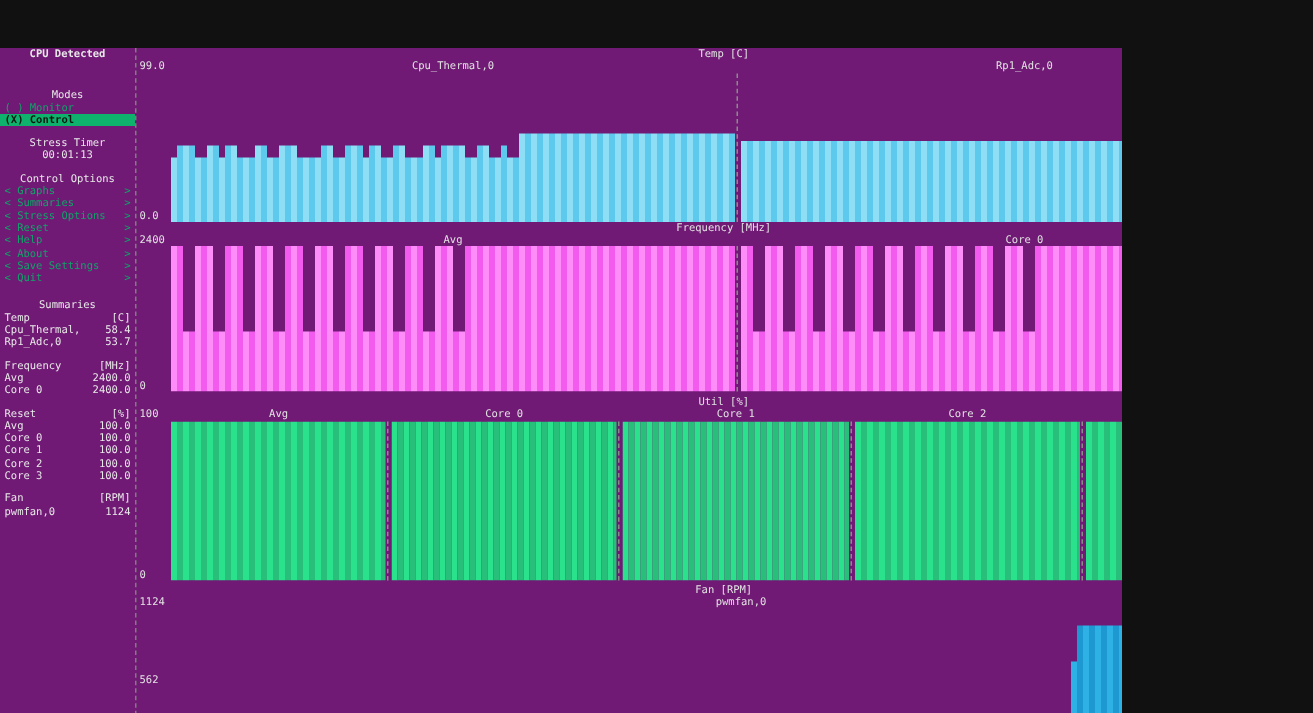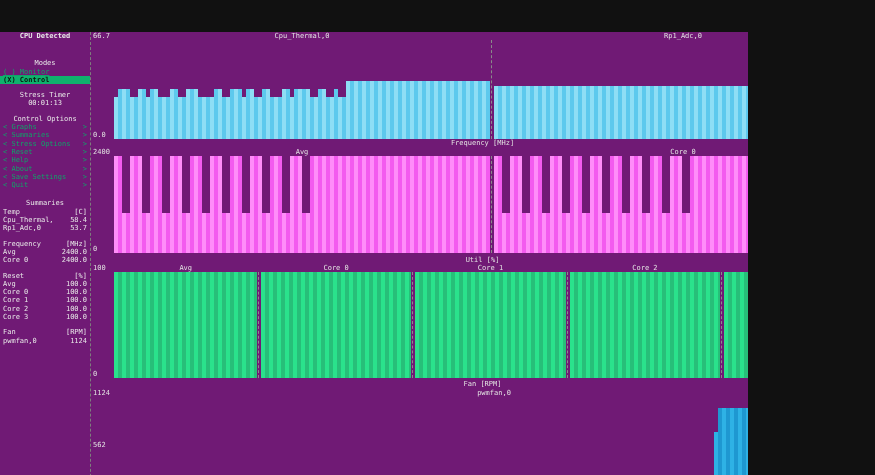--- a/index.html
+++ b/index.html
@@ -6,21 +6,21 @@
   html,body { background:#111; }
   .screen {
     position:relative; width:748px; height:475px; background:#701a75;
     font-family:"DejaVu Sans Mono", monospace; color:#e8e8e8; overflow:hidden;margin-top:32px;
   }
   
   .sidebar { position:absolute; left:0; top:0; width:90px; font-size:7px; line-height:8.3px; }
   .sb-line { height:8.3px; white-space:pre; padding:0 3px; }
   .sb-center { text-align:center; padding:0; }
   .sb-bold { font-weight:bold; }
-  .sb-green { color:#0fa468;text-decoration:underline; }
+  .sb-green { color:#0fa468; }
   .sb-sel { background:#0fb26d; color:#081a10; font-weight:bold; }
   .sb-opt { display:flex; justify-content:space-between; color:#0fa468; }
   .sb-kv { display:flex; justify-content:space-between; }
   .mt20 { margin-top:19px; } .mt7 { margin-top:7px; } .mt10 { margin-top:10px; }
   .grp { margin-top:7px; }
   
   .graphs { position:absolute; left:90px; top:0; width:785px; }
   .axis-dash { position:absolute; left:0; top:0; height:475px; width:0; border-left:1px dashed #7d7d7d; }
   .g-row { position:relative; }
   .g-title { height:8.3px; line-height:8.3px; font-size:7px; text-align:center; color:#e2e2e2; }
@@ -94,22 +94,23 @@
           <div class="grp">
             <div class="sb-line sb-kv"><span>Fan</span><span>[RPM]</span></div>
             <div class="sb-line sb-kv"><span>pwmfan,0</span><span>1124</span></div>
           </div>
         </div>
     </div>
   </aside>
 
   <main class="graphs" id="graphs">
       <section class="g-row">
+        <div class="g-title">Temp [C]</div>
         <div class="g-head">
-          <span class="ymax">66.7</span>
+          <span class="ymax">99.0</span>
           <div class="ph" style="width: 376px;">Cpu_Thermal,0</div>
           <span class="spacer"></span>
           <div class="ph" style="width: 380px;">Rp1_Adc,0</div>
         </div>
         <div class="g-body" style="height: 99px;">
           <span class="ylab ymin">0.0</span>
           <div class="panel" style="width: 376px;">
             <div class="bar" style="height: 43%; background: rgb(142, 222, 245);"></div>
             <div class="bar" style="height: 51%; background: rgb(93, 201, 237);"></div>
             <div class="bar" style="height: 51%; background: rgb(142, 222, 245);"></div>

